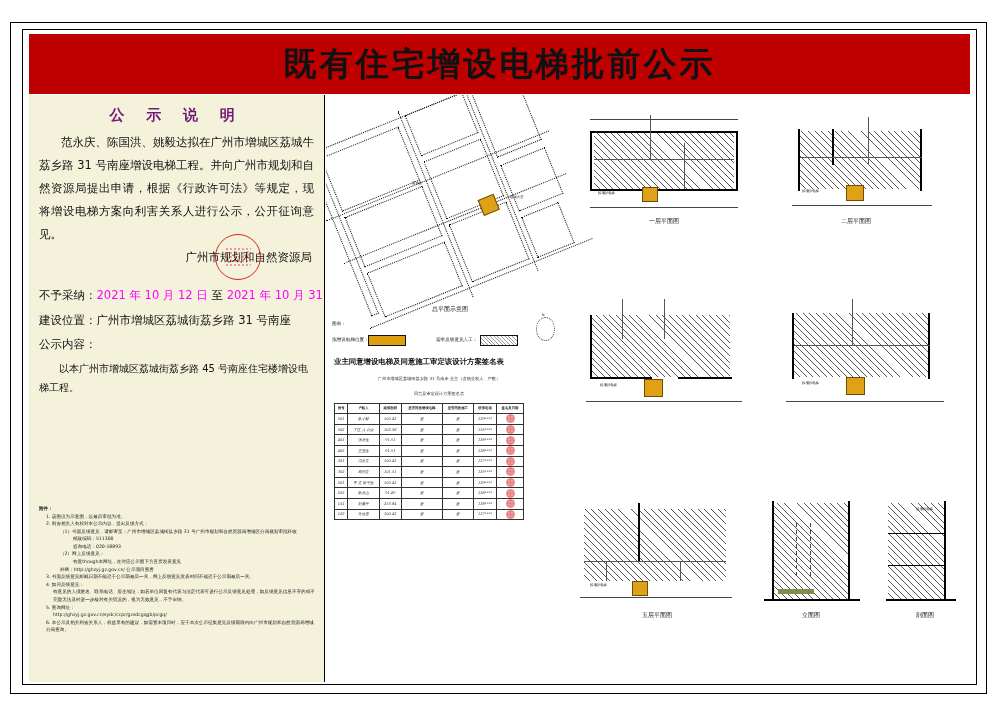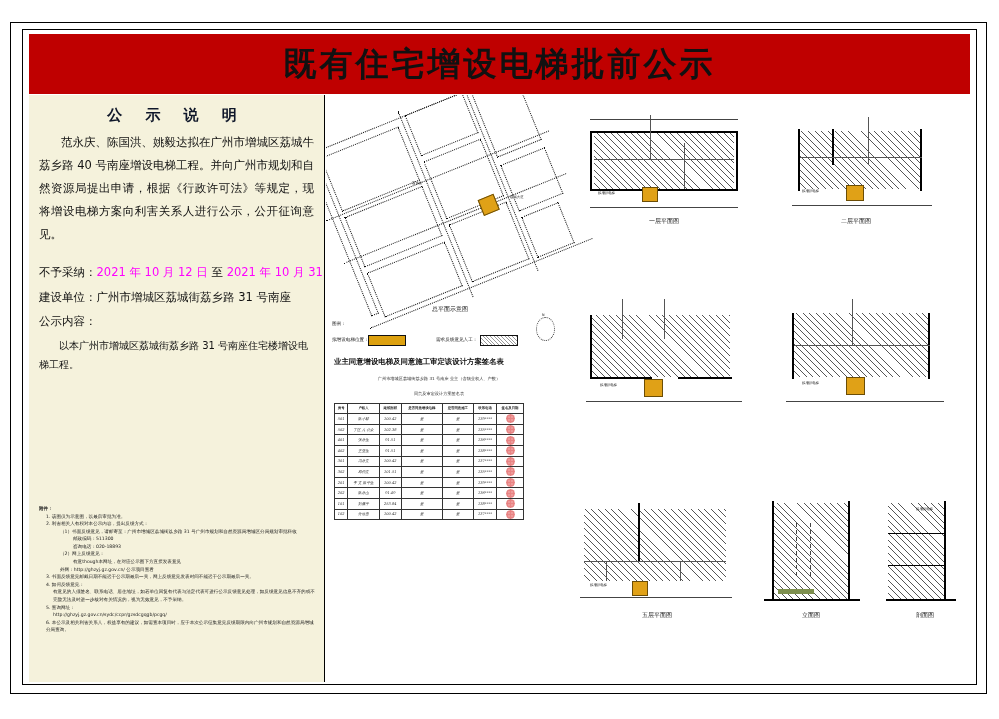--- a/index.html
+++ b/index.html
@@ -15,22 +15,22 @@
 
   
   .banner{position:absolute;left:29px;top:34px;width:941px;height:60px;
        background:#bf0000;display:flex;align-items:center;justify-content:center;}
   .banner-title{color:#111;font-size:33px;font-weight:bold;letter-spacing:3px;
        font-family:"DejaVu Sans","Liberation Sans",sans-serif;}
 
   
   .left-panel{position:absolute;left:29px;top:95px;width:296px;height:587px;
        background:#f5f2dc;border-right:1.5px solid #000;box-sizing:border-box;}
-  .panel-heading{text-align:center;font-size:15px;font-weight:bold;color:#0f172a;
-       letter-spacing:9px;margin:11px 0 6px 0;}
+  .panel-heading{text-align:center;font-size:15px;font-weight:bold;color:#701a75;
+       letter-spacing:9px;margin:11px 0 6px 0;font-family:Liberation Serif, serif;}
   .body-text{font-size:11.5px;color:#111;line-height:2.0;padding:0 10px;
        text-align:justify;text-indent:22px;}
   .sign-line{text-align:right;font-size:11.5px;color:#111;padding:0 12px;
        position:relative;line-height:2.0;}
   .seal{position:absolute;left:186px;top:-12px;width:44px;height:44px;
        border:1.6px solid #d00000;border-radius:50%;opacity:.85;}
   .seal:after{content:"";position:absolute;left:9px;top:12px;width:26px;height:20px;
        background:radial-gradient(circle,rgba(208,0,0,.40) 1px,transparent 1.6px) 0 0/4px 4px;}
 
   .fields{margin-top:14px;padding:0 10px;}
@@ -104,42 +104,46 @@
   <div class="frame-inner"></div>
 
   <div class="banner">
     <div class="banner-title">既有住宅增设电梯批前公示</div>
   </div>
 
   <div class="left-panel">
 
     <div class="panel-heading">公 示 说 明</div>
 
-    <div class="body-text">范永庆、陈国洪、姚毅达拟在广州市增城区荔城牛荔乡路 40 号南座增设电梯工程。并向广州市规划和自然资源局提出申请，根据《行政许可法》等规定，现将增设电梯方案向利害关系人进行公示，公开征询意见。</div>
-
+    <div class="body-text">范永庆、陈国洪、姚毅达拟在广州市增城区荔城牛荔乡路 31 号南座增设电梯工程。并向广州市规划和自然资源局提出申请，根据《行政许可法》等规定，现将增设电梯方案向利害关系人进行公示，公开征询意见。</div>
+
+    <div class="sign-line">
+      <span class="seal"></span>
+      <span>广州市规划和自然资源局</span>
+    </div>
 
     <div class="fields">
 
 
 
       <div class="field">
         <span>不予采纳：</span><span class="mag">2021 年 10 月 12 日</span>
         <span>至</span>
         <span class="mag">2021 年 10 月 31 日</span>
       </div>
 
 
       <div class="field">
-        <span>建设单位：</span><span>广州市增城区荔城街荔乡路 31 号南座</span>
+        <span>建设位置：</span><span>广州市增城区荔城街荔乡路 31 号南座</span>
       </div>
 
       <div class="field">公示内容：</div>
     </div>
 
-    <div class="content-indent">以本广州市增城区荔城街荔乡路 31 号南座住宅楼增设电梯工程。</div>
+    <div class="content-indent">以本广州市增城区荔城街荔乡路 45 号南座住宅楼增设电梯工程。</div>
 
     <div class="notes">
       <div class="n0">附件：</div>
       <div class="ind1">1. 该图仅为示意图，以最后审批为准。</div>
       <div class="ind1">2. 利害相关人有权对本公示内容，提出反馈方式：</div>
       <div class="ind2">（1）书面反馈意见，请邮寄至：广州市增城区荔城街荔乡路 31 号广州市规划和自然资源局增城区分局规划审批科收</div>
       <div class="ind3">邮政编码：511300</div>
       <div class="ind3">咨询电话：020-18893</div>
       <div class="ind2">（2）网上反馈意见：</div>
       <div class="ind3">有意though本网址，在对应公示图下方直接发表意见</div>

